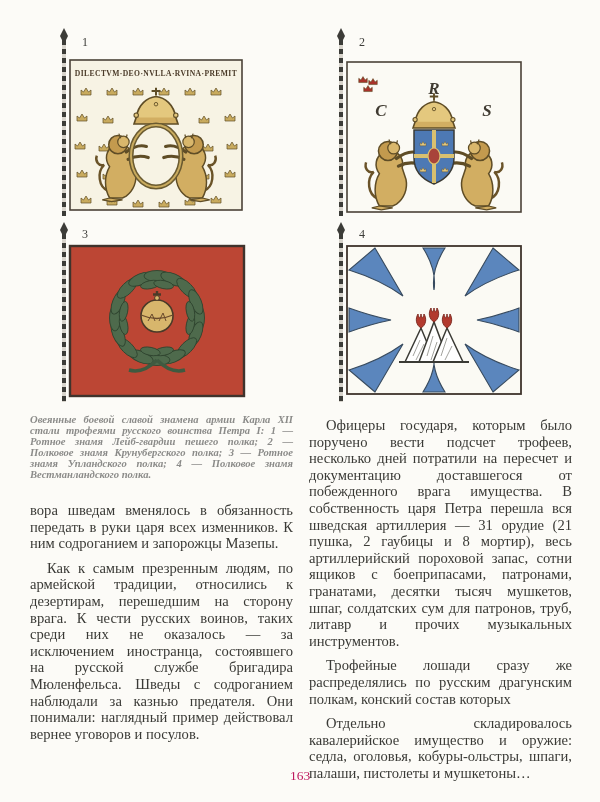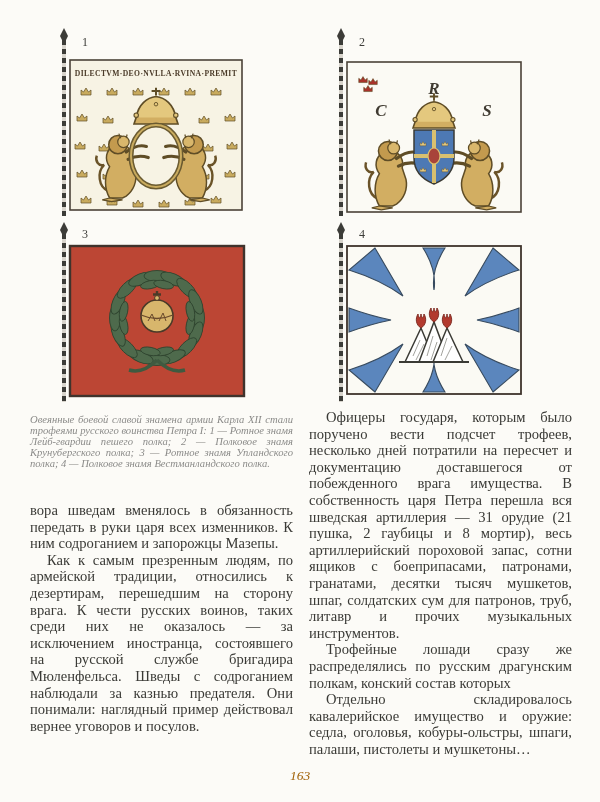--- a/index.html
+++ b/index.html
@@ -10,33 +10,33 @@
     font-family:"Liberation Serif","DejaVu Serif",serif;
     color:#3a3a36;
     overflow:hidden;
   }
   .flag-block{position:absolute;}
   .caption{
     position:absolute;left:30px;top:415px;width:263px;
     font-style:italic;font-size:10.6px;line-height:10.9px;
     color:#8b8b89;text-align:justify;
   }
-  .caption p{margin:0;}
+  .caption p{margin:0;font-weight:bold;}
   .col{
     position:absolute;width:263px;
     font-size:14.6px;line-height:16.6px;
     text-align:justify;color:#3a3a36;
   }
   .col p{margin:0;}
-  .col p.indent{text-indent:17px;}
+  .col p.indent{text-indent:17px;margin-top:8px;}
   .col-left{left:30px;top:502px;}
   .col-right{left:309px;top:409px;}
   .page-number{
     position:absolute;left:0;top:768px;width:600px;
-    text-align:center;font-size:13.5px;color:#a16207;font-style:italic;
+    text-align:center;font-size:13.5px;color:#be185d;
   }
   svg text{font-family:"Liberation Serif","DejaVu Serif",serif;}
 </style>
 </head>
 <body>
 
 <div class="page">
 
   <svg width="0" height="0" style="position:absolute">
     <defs>

